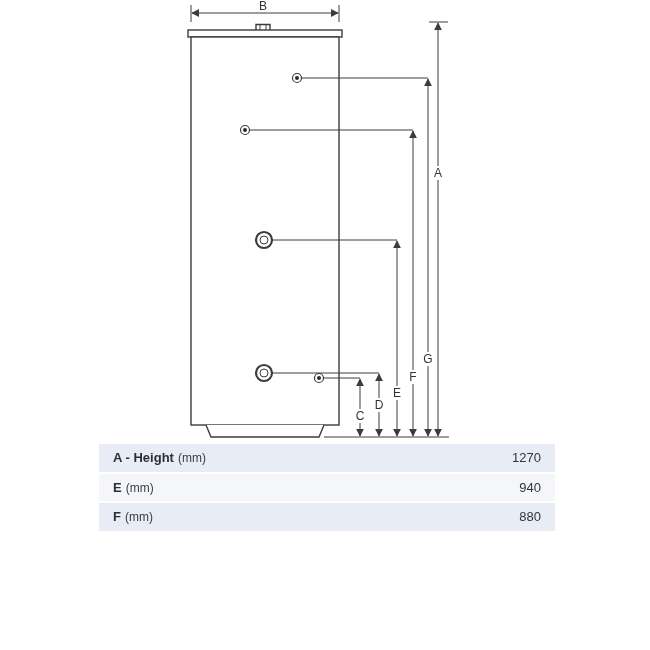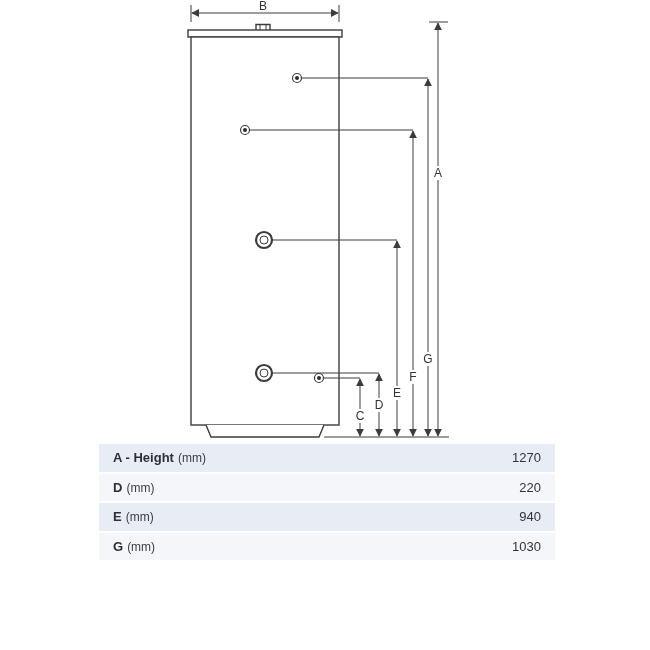--- a/index.html
+++ b/index.html
@@ -123,35 +123,29 @@
 
   <div class="spec-row">
     <div class="spec-label">
       <span class="lbl">A - Height</span><span class="unit">(mm)</span>
     </div>
     <div class="spec-value">1270</div>
   </div>
 
 
 
-  <div class="spec-row">
-    <div class="spec-label">
-      <span class="lbl">D</span><span class="unit">(mm)</span>
-    </div>
-    <div class="spec-value">220</div>
-  </div>
 
   <div class="spec-row">
     <div class="spec-label">
       <span class="lbl">E</span><span class="unit">(mm)</span>
     </div>
     <div class="spec-value">940</div>
   </div>
 
-
   <div class="spec-row">
     <div class="spec-label">
-      <span class="lbl">G</span><span class="unit">(mm)</span>
+      <span class="lbl">F</span><span class="unit">(mm)</span>
     </div>
-    <div class="spec-value">1030</div>
+    <div class="spec-value">880</div>
   </div>
+
 
 </div>
 
 </body></html>

